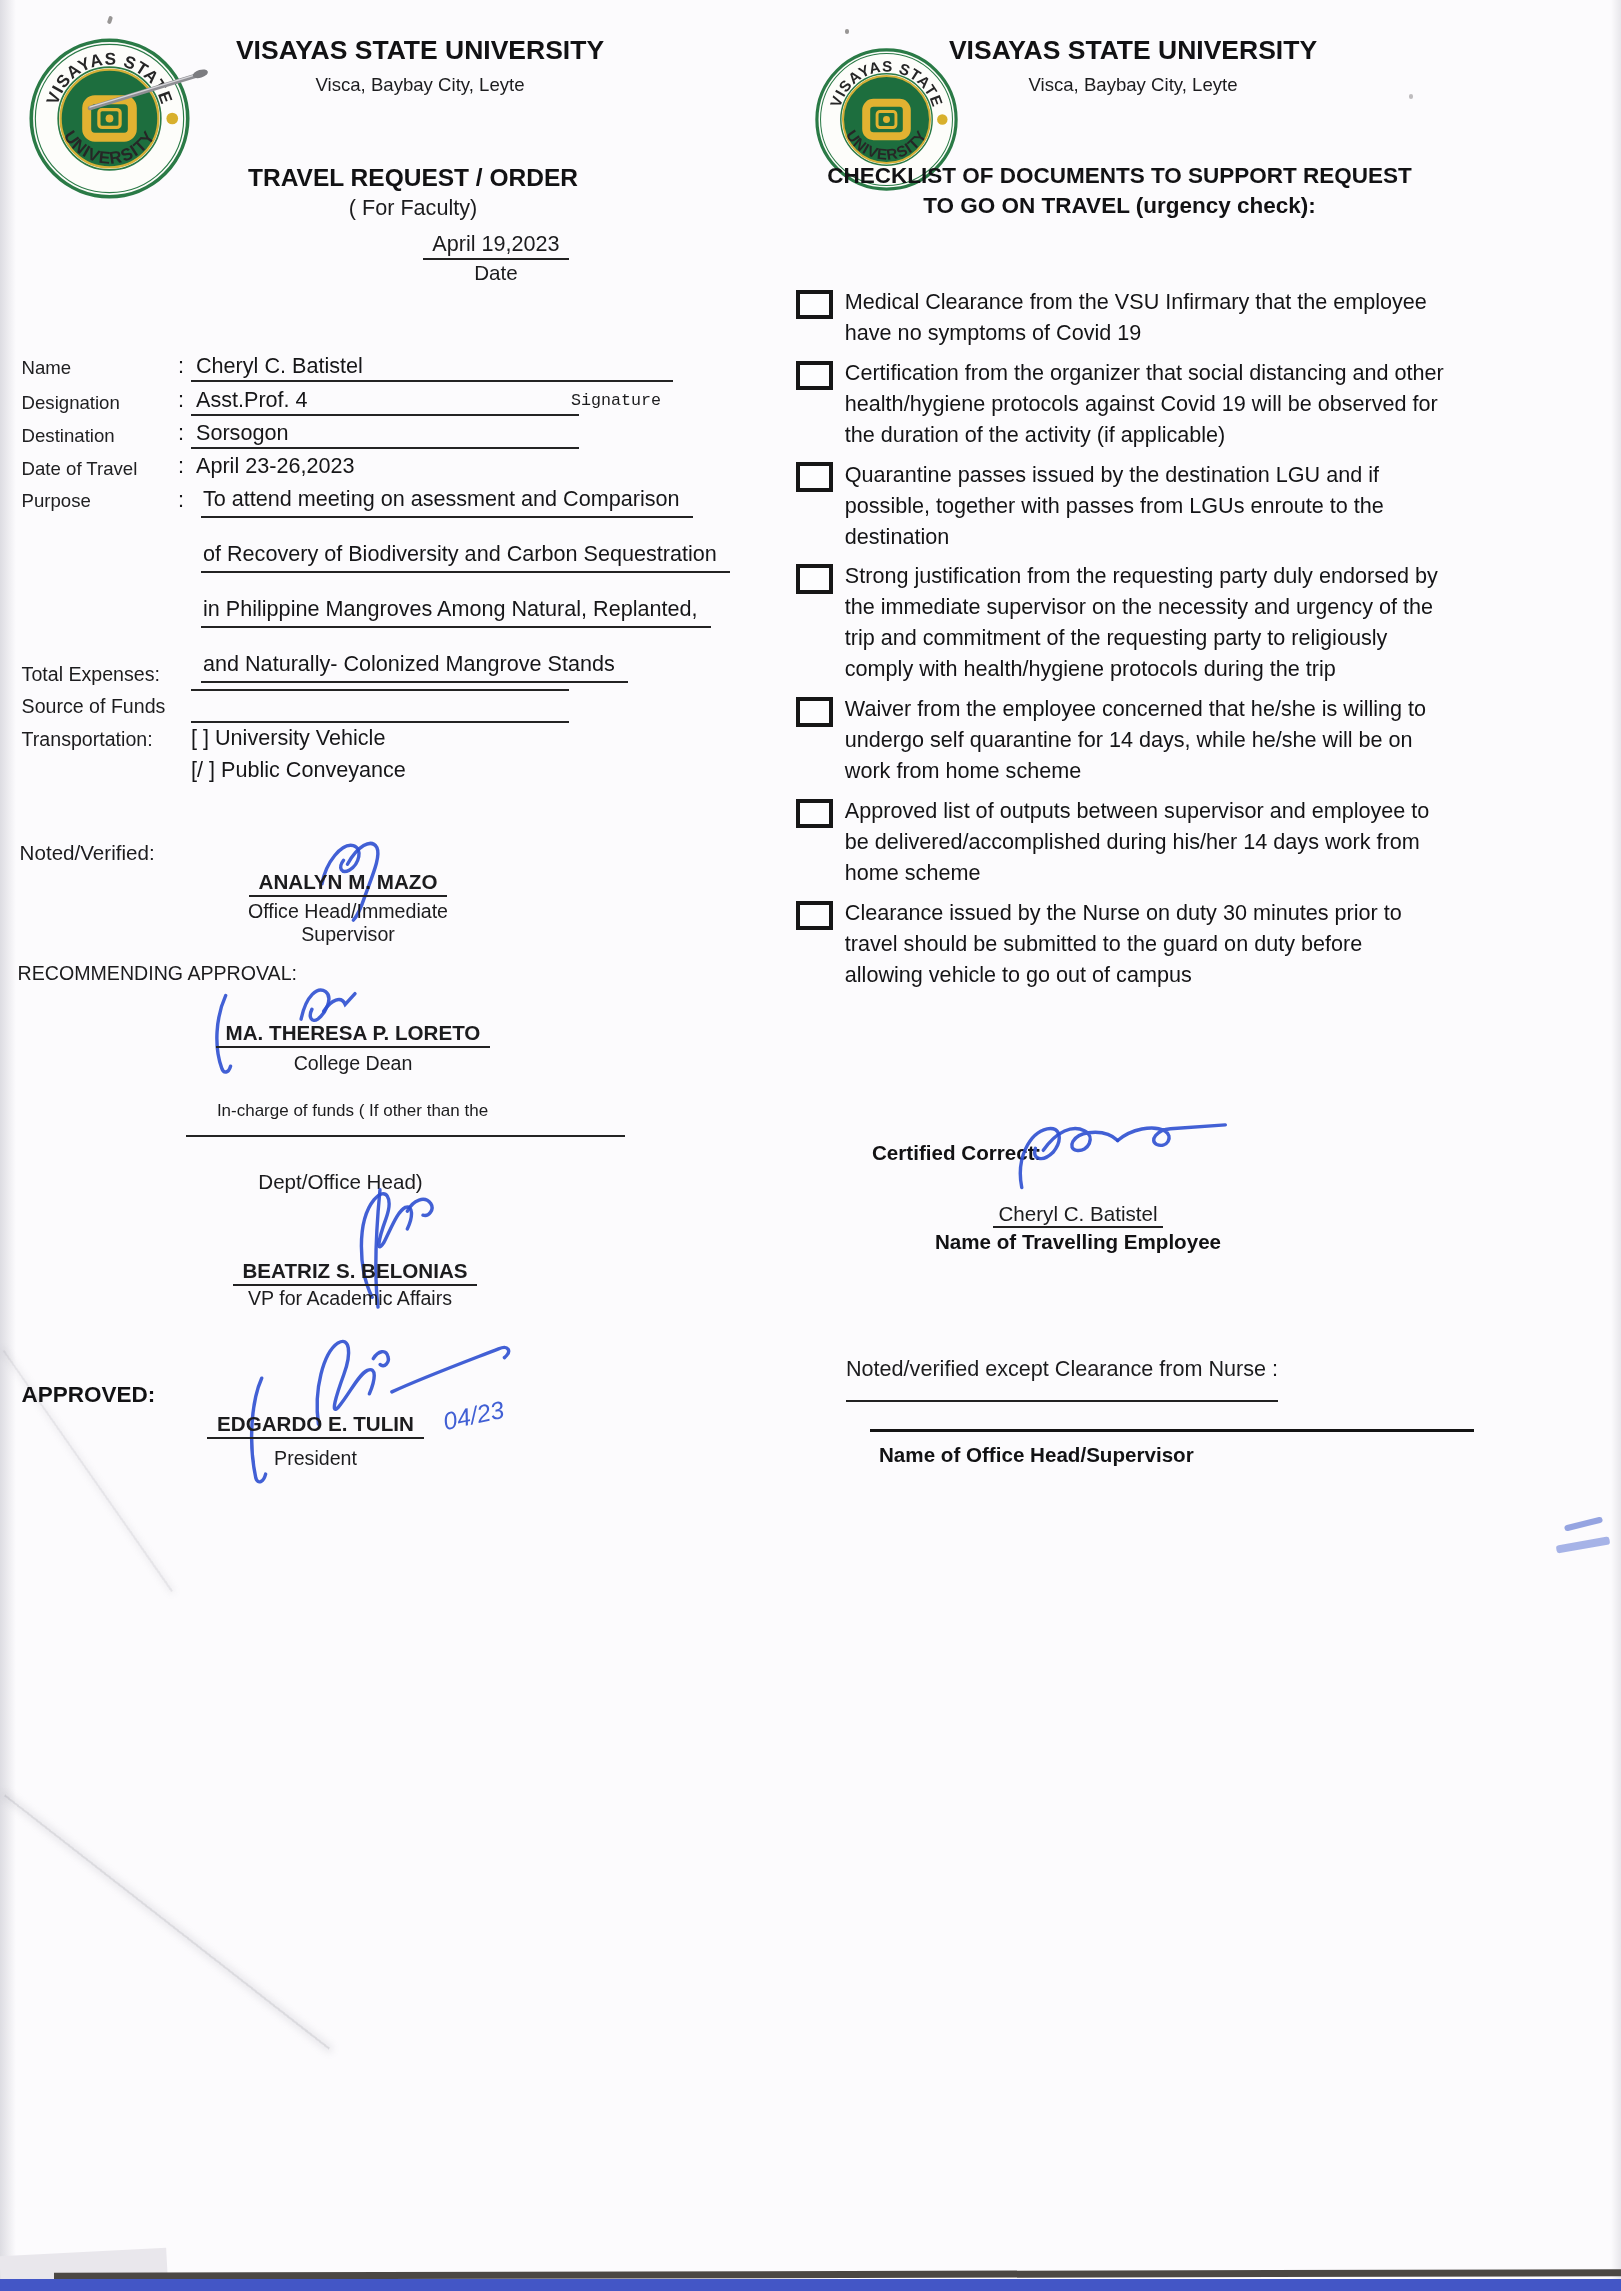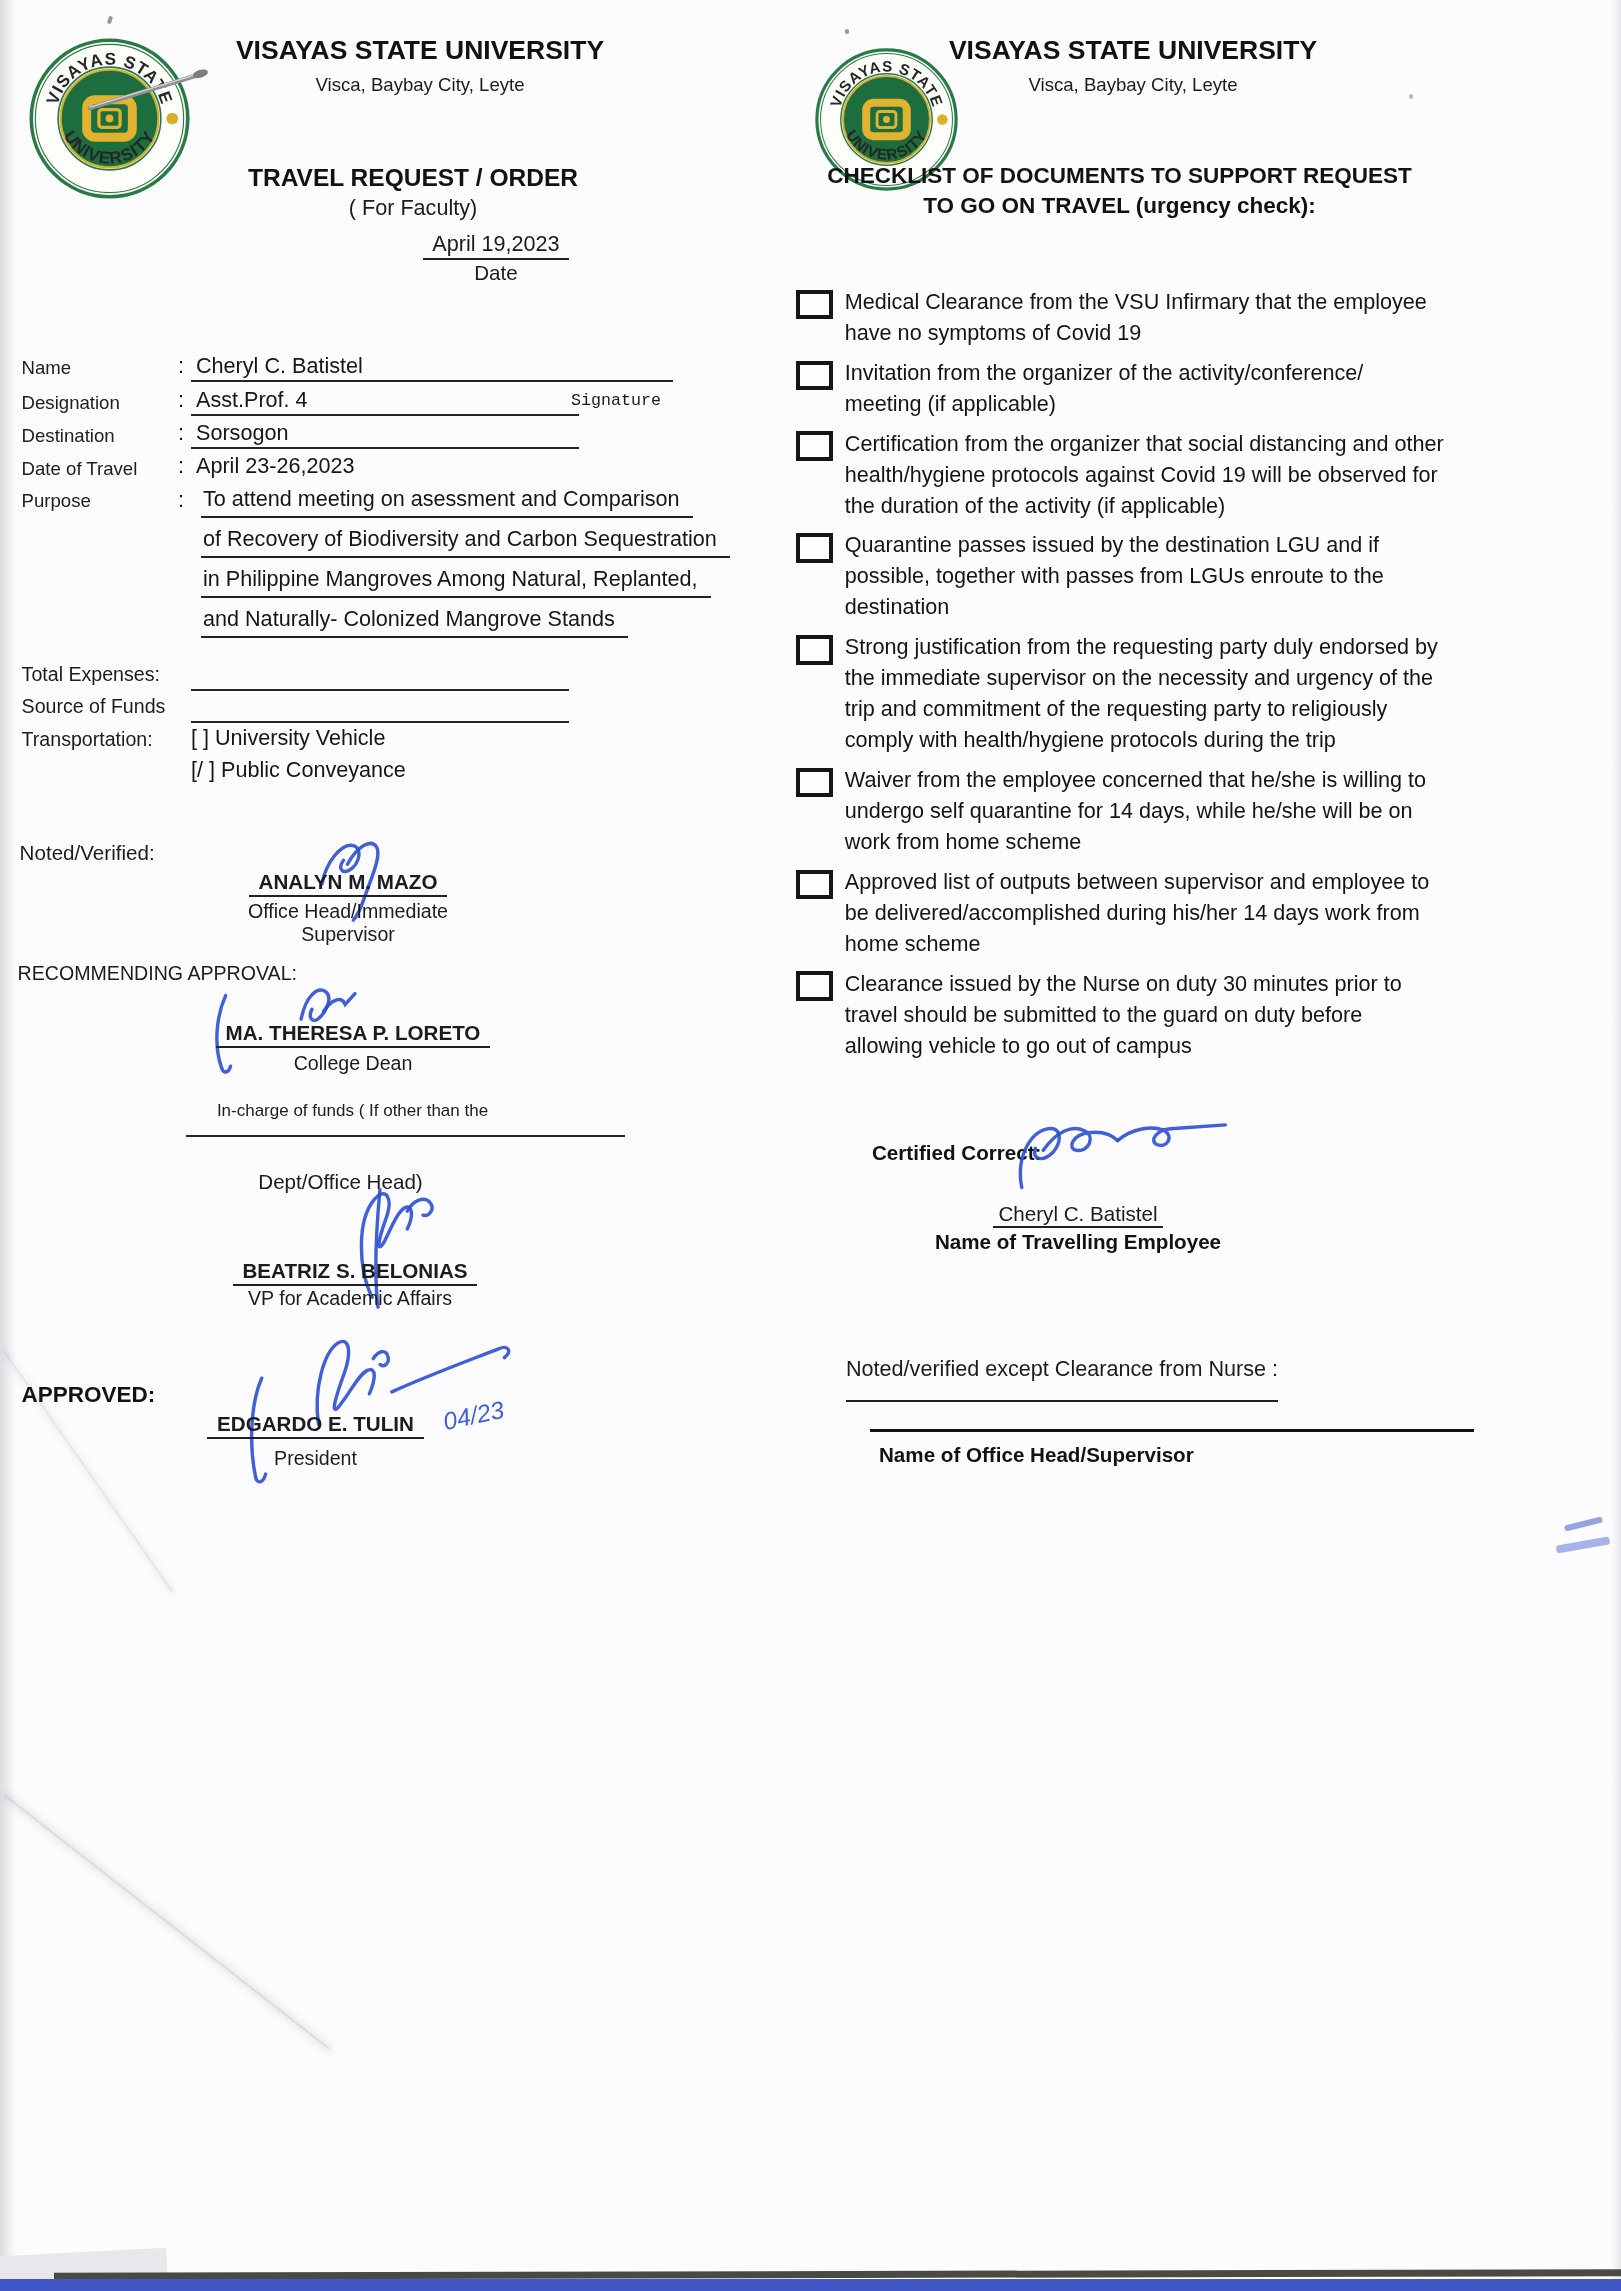--- a/index.html
+++ b/index.html
@@ -12,21 +12,21 @@
   .abs{position:absolute;}
   .center{text-align:center;}
   .b{font-weight:bold;}
   .u-span{border-bottom:2.5px solid #222;padding:0 9.8px 2px 9.8px;}
   .uline{position:absolute;border-bottom:2.9px solid #242424;height:0;}
   .lbl{font-size:18.6px;color:#202022;}
   .fval{font-size:21.6px;color:#161618;}
   .fval::before{content:":\00a0\00a0";}
   .noprefix::before{content:"";}
   .purpose-line{display:table;font-size:21.6px;color:#161618;
-    border-bottom:2.9px solid #232323;padding:0 13.7px 3.9px 2px;margin-bottom:8px;white-space:nowrap;}
+    border-bottom:2.9px solid #232323;padding:0 13.7px 3.9px 2px;margin-bottom:23px;white-space:nowrap;}
   .sig{position:absolute;pointer-events:none;}
   .sig path{fill:none;stroke:#2d4fd0;stroke-width:3.5;stroke-linecap:round;opacity:.9;}
   .seal-text{font-size:10.5px;font-weight:bold;letter-spacing:.6px;fill:#262626;}
   .chk-item{display:flex;margin-bottom:8.8px;}
   .chk-box{width:29px;height:21.6px;border:4.9px solid #161616;margin:3.9px 11.8px 0 0;flex-shrink:0;background:#fdfdfe;}
   .chk-text{font-size:21.6px;line-height:31px;color:#141416;width:600px;}
   .speck{position:absolute;width:3.9px;height:7.8px;background:#62605e;border-radius:2px;opacity:.65;}
   .edge-left{position:absolute;left:0;top:0;width:15.7px;height:100%;
     background:linear-gradient(to right,rgba(140,140,155,.28),rgba(140,140,155,0));}
   .edge-right{position:absolute;right:0;top:0;width:9.8px;height:100%;
@@ -188,24 +188,20 @@
   <div class="abs center b" style="left:804px;top:163px;width:631px;font-size:22.5px;color:#121214;">CHECKLIST OF DOCUMENTS TO SUPPORT REQUEST</div>
   <div class="abs center b" style="left:804px;top:193px;width:631px;font-size:22.5px;color:#121214;">TO GO ON TRAVEL (urgency check):</div>
 
   <div class="abs" style="left:796px;top:286px;width:657px;">
     <div class="chk-item">
       <div class="chk-box"></div>
       <div class="chk-text">Medical Clearance from the VSU Infirmary that the employee have no symptoms of Covid 19</div>
     </div>
     <div class="chk-item">
       <div class="chk-box"></div>
-      <div class="chk-text">Invitation from the organizer of the activity/conference/ meeting (if applicable)</div>
-    </div>
-    <div class="chk-item">
-      <div class="chk-box"></div>
       <div class="chk-text">Certification from the organizer that social distancing and other health/hygiene protocols against Covid 19 will be observed for the duration of the activity (if applicable)</div>
     </div>
     <div class="chk-item">
       <div class="chk-box"></div>
       <div class="chk-text">Quarantine passes issued by the destination LGU and if possible, together with passes from LGUs enroute to the destination</div>
     </div>
     <div class="chk-item">
       <div class="chk-box"></div>
       <div class="chk-text">Strong justification from the requesting party duly endorsed by the immediate supervisor on the necessity and urgency of the trip and commitment of the requesting party to religiously comply with health/hygiene protocols during the trip</div>
     </div>

